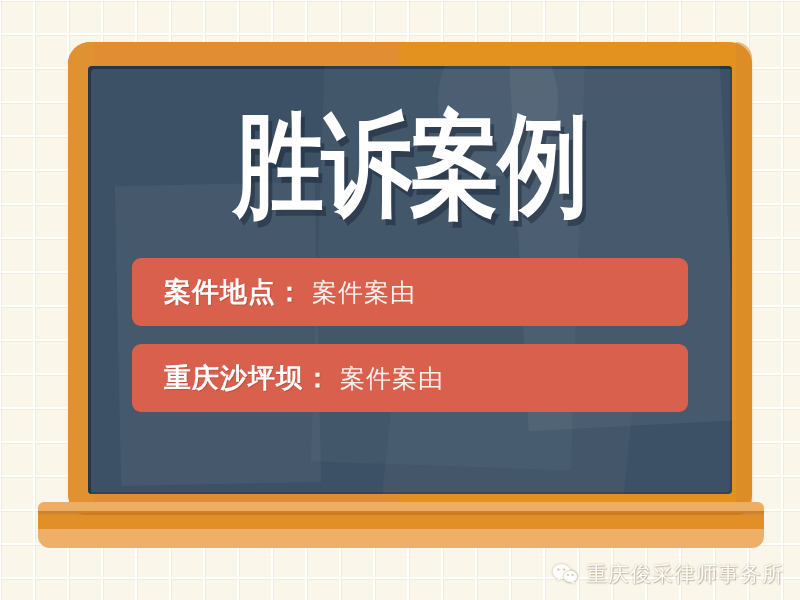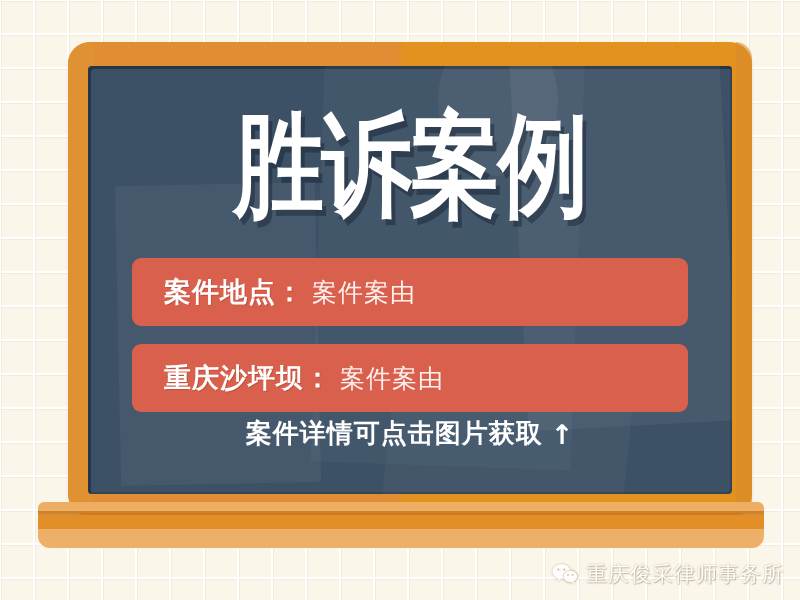--- a/index.html
+++ b/index.html
@@ -284,23 +284,20 @@
           <span class="info-value">案件案由</span>
         </div>
 
         <div class="info-bar">
           <span class="info-label">重庆沙坪坝：</span>
           <span class="info-value">案件案由</span>
         </div>
 
       </div>
 
-      <div id="board-note">
-        <span>案件详情可点击图片获取</span><span class="note-arrow">↑</span>
-      </div>
 
     </div>
   </div>
 
   <div id="watermark">
     <span class="wm-icon">
       <svg viewBox="0 0 26 22" width="26" height="22" aria-hidden="true">
         <ellipse cx="9.5" cy="8.5" rx="9" ry="7.6" fill="#ffffff"></ellipse>
         <path d="M6.2 14.6 L5.0 18.6 L8.8 16.1 Z" fill="#ffffff"></path>
         <circle cx="6.4" cy="6.6" r="1.15" fill="#c9b48e"></circle>

